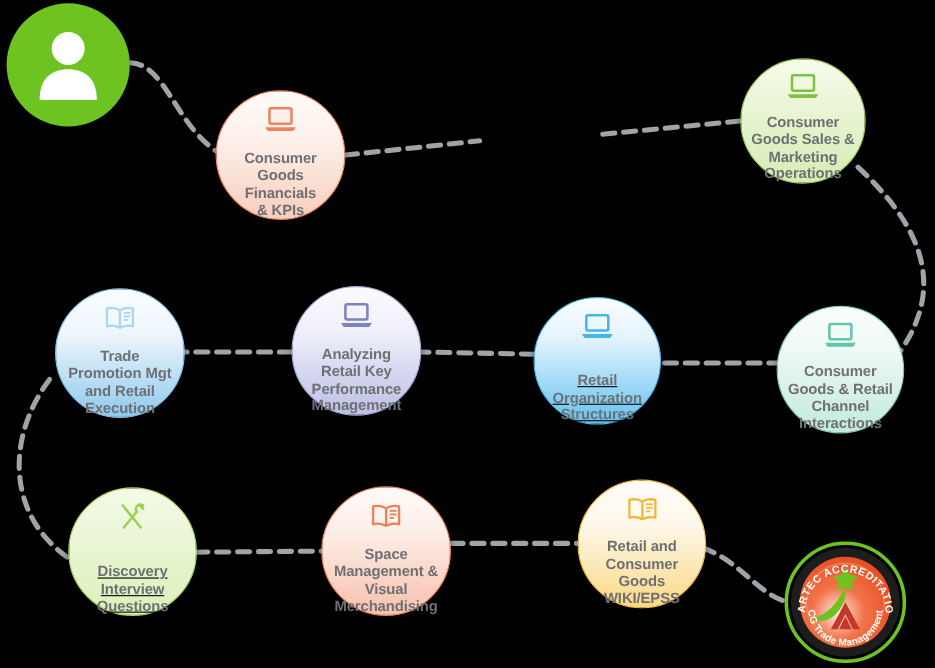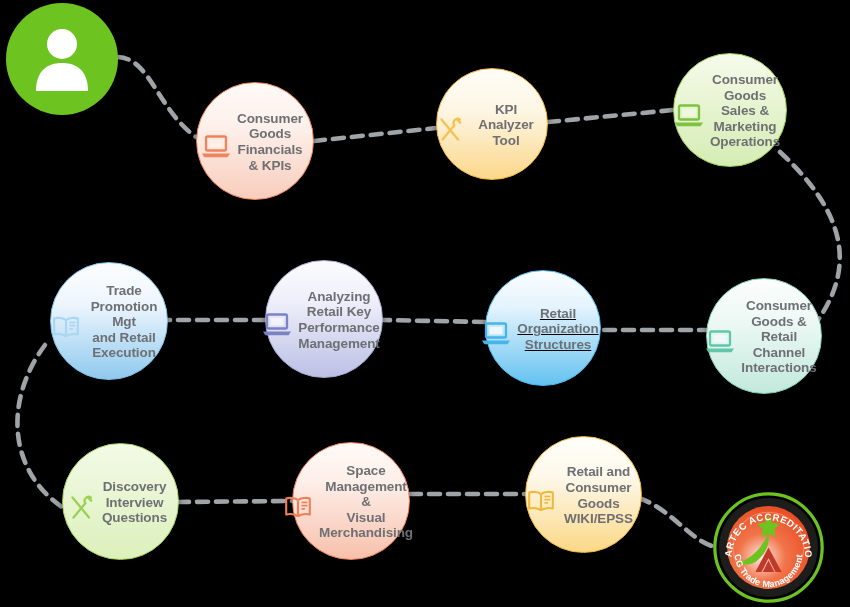--- a/index.html
+++ b/index.html
@@ -31,23 +31,23 @@
     display: flex; align-items: center; justify-content: center;
     box-shadow: 0 2px 5px rgba(0,0,0,0.45);
   }
   .avatar svg { display: block; }
 
   
   .node {
     position: absolute;
     border-radius: 50%;
     display: flex;
-    flex-direction: row;
+    flex-direction: column;
     align-items: center;
-    justify-content: center;
+    justify-content: space-between;
     text-align: center;
     box-shadow: 0 2px 6px rgba(0,0,0,0.5);
   }
   .node .node-icon {
     margin-top: 11%;
     height: 26px;
     display: flex;
     align-items: center;
     justify-content: center;
   }
@@ -161,33 +161,20 @@
         <rect x="8.5" y="4.8" width="13" height="7.6" fill="#fdf0ea"></rect>
         <path d="M1 18.6 H29 L26.6 22.2 H3.4 Z" fill="#f0825c"></path>
       </svg>
     </span>
     <span class="node-label">Consumer
 Goods
 Financials
 &amp; KPIs</span>
   </div>
 
-  <div class="node theme-amber" style="left:436px; top:68px; width:112px; height:112px;">
-    <span class="node-icon">
-      <svg width="28" height="26" viewBox="0 0 28 26" aria-hidden="true">
-        <g stroke="#f5c251" stroke-width="2.3" fill="none" stroke-linecap="round">
-          <path d="M4.5 2.5 L21 22.5"></path>
-          <path d="M23 2.6 a4 4 0 0 0 -5.6 5.6 L5.5 22.6"></path>
-          <path d="M19.8 2.2 L23.2 5.6"></path>
-        </g>
-      </svg>
-    </span>
-    <span class="node-label">KPI Analyzer
-Tool</span>
-  </div>
 
   <div class="node theme-green" style="left:673px; top:53px; width:114px; height:114px;">
     <span class="node-icon">
       <svg width="30" height="24" viewBox="0 0 30 24" aria-hidden="true">
         <rect x="5" y="1.5" width="20" height="14" rx="1.6" fill="none" stroke="#7ec242" stroke-width="2.3"></rect>
         <rect x="8.5" y="4.8" width="13" height="7.6" fill="#eef8dd"></rect>
         <path d="M1 18.6 H29 L26.6 22.2 H3.4 Z" fill="#7ec242"></path>
       </svg>
     </span>
     <span class="node-label">Consumer
@@ -251,21 +238,21 @@
         <rect x="8.5" y="4.8" width="13" height="7.6" fill="#effaf6"></rect>
         <path d="M1 18.6 H29 L26.6 22.2 H3.4 Z" fill="#61c6aa"></path>
       </svg>
     </span>
     <span class="node-label">Consumer
 Goods &amp; Retail
 Channel
 Interactions</span>
   </div>
 
-  <div class="node theme-lime" style="left:62px; top:443px; width:117px; height:117px;">
+  <div class="node theme-lime" style="left:62px; top:443px; width:117px; height:117px;text-decoration:underline;">
     <span class="node-icon">
       <svg width="28" height="26" viewBox="0 0 28 26" aria-hidden="true">
         <g stroke="#9bd153" stroke-width="2.3" fill="none" stroke-linecap="round">
           <path d="M4.5 2.5 L21 22.5"></path>
           <path d="M23 2.6 a4 4 0 0 0 -5.6 5.6 L5.5 22.6"></path>
           <path d="M19.8 2.2 L23.2 5.6"></path>
         </g>
       </svg>
     </span>
     <span class="node-label">Discovery

